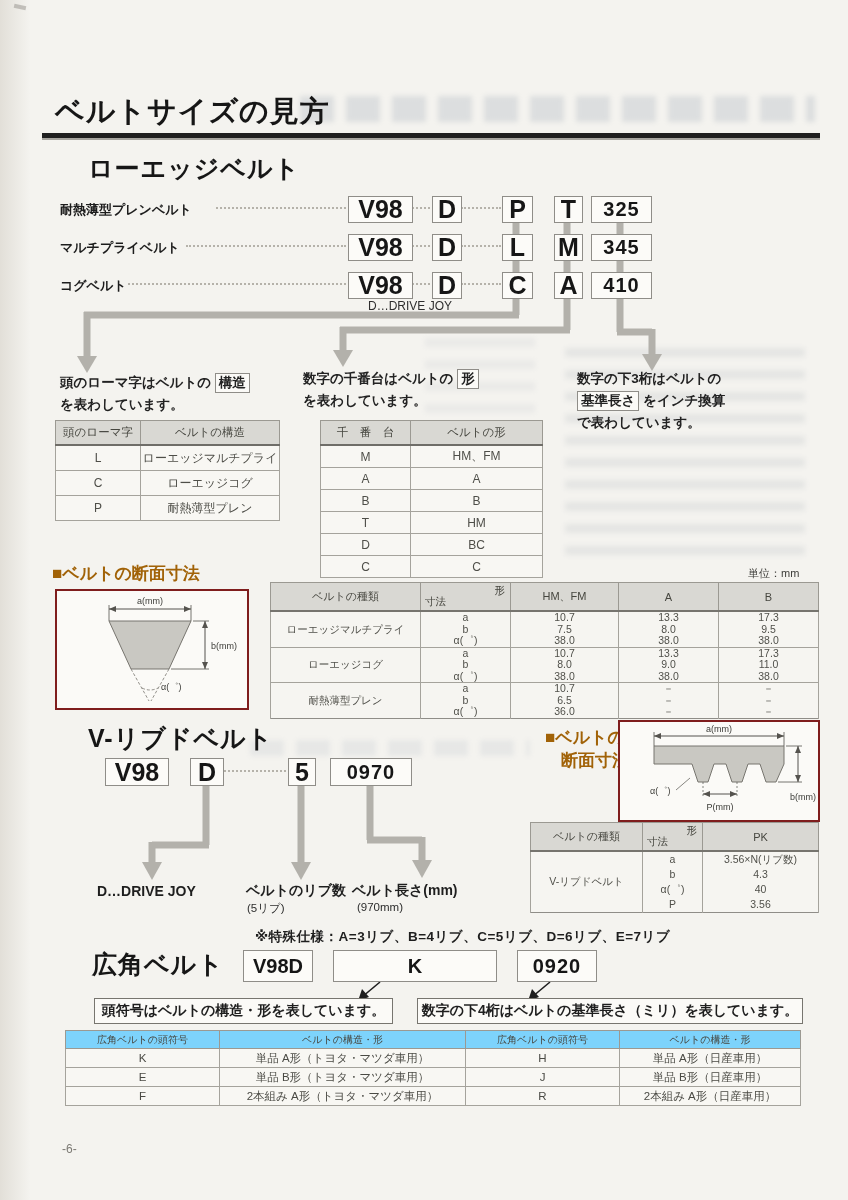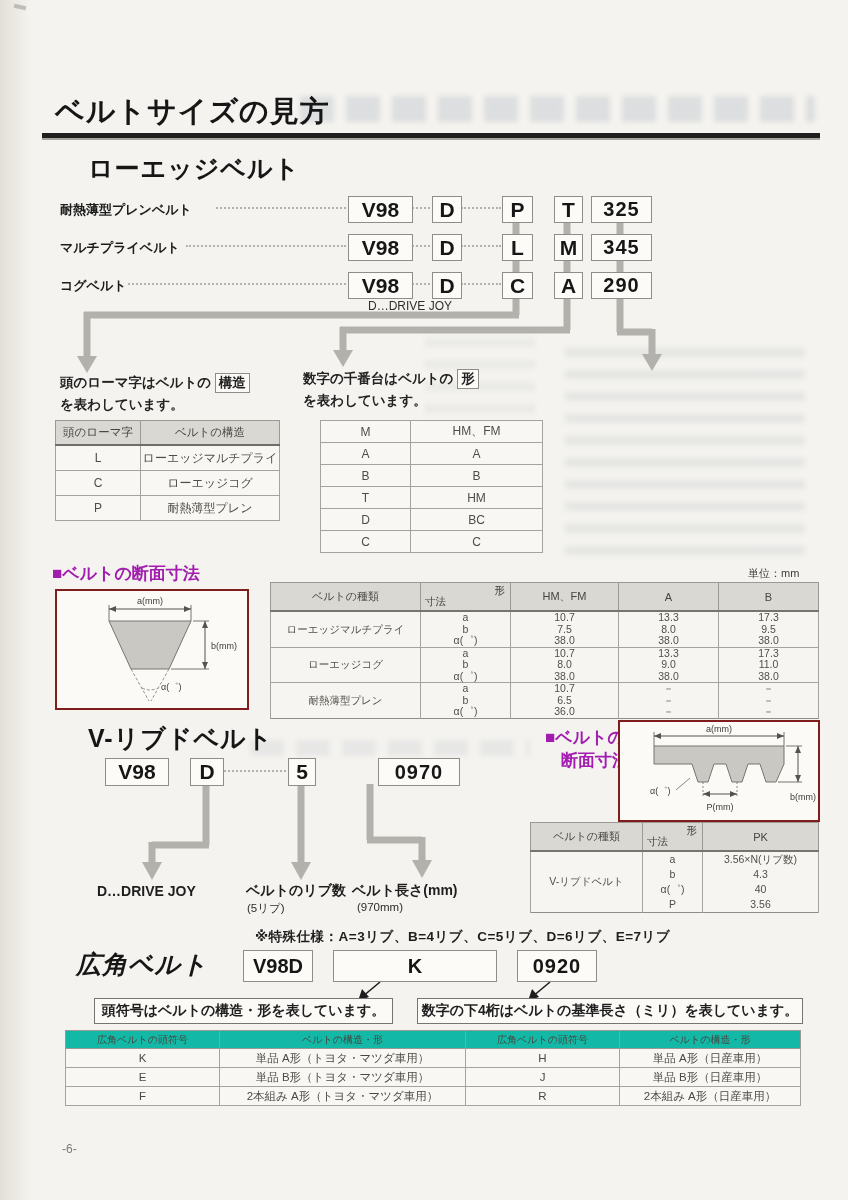--- a/index.html
+++ b/index.html
@@ -13,27 +13,27 @@
     background:linear-gradient(90deg,#e2dfd8,rgba(244,243,239,0));}
   .corner-mark{position:absolute;left:14px;top:5px;width:12px;height:4px;background:#9a9892;opacity:.55;transform:rotate(12deg);}
   .abs{position:absolute;}
   .ghost{position:absolute;filter:blur(2.5px);opacity:.45;pointer-events:none;}
   .ghost-lines{background:repeating-linear-gradient(90deg,rgba(140,152,170,.5) 0 34px,rgba(140,152,170,0) 34px 46px);}
   .ghost-col{background:repeating-linear-gradient(0deg,rgba(150,158,170,.35) 0 9px,rgba(150,158,170,0) 9px 22px);}
 
   .page-title{font-size:29px;font-weight:bold;color:#161616;letter-spacing:1px;}
   .title-rule{background:#1f1f1f;border-bottom:2px solid #a6a49e;}
   .sec-heading{font-size:25px;font-weight:bold;color:#161616;letter-spacing:1px;}
-  .sub-heading{font-size:17px;font-weight:bold;color:#a21caf;}
+  .sub-heading{font-size:17px;font-weight:bold;color:#a16207;}
 
   .row-label{font-size:13px;font-weight:bold;color:#1c1c1c;white-space:nowrap;}
   .code-box{
     position:absolute;display:flex;align-items:center;justify-content:center;
     background:#fcfbf8;border:1px solid #8f8d88;
-    font-weight:bold;color:#161616;font-size:21px;
+    font-weight:bold;color:#161616;font-size:25px;
   }
   .code-box.num{font-size:20px;letter-spacing:1px;}
   .dots{position:absolute;height:0;border-top:2px dotted #b5b2aa;}
   .small-note{font-size:12px;color:#2e2e2e;}
 
   .note-block{position:absolute;font-size:13.5px;font-weight:bold;color:#222;line-height:22px;white-space:nowrap;}
   .boxed-word{border:1px solid #8f8d88;background:#fbfaf7;padding:0 3px;display:inline-block;line-height:18px;}
 
   table{border-collapse:collapse;border-radius:12px;}
   .mini-table{position:absolute;background:#f8f7f3;}
@@ -64,21 +64,21 @@
   .unit-note{font-size:11px;color:#3c3c38;}
 
   .diagram-box{position:absolute;background:#fbfaf7;border:2px solid #7f1d1d;}
   .arrow-label{font-size:14px;font-weight:bold;color:#1e1e1e;white-space:nowrap;}
   .arrow-sublabel{font-size:11.5px;font-weight:normal;color:#2c2c2c;}
   .special-note{font-size:13.5px;font-weight:bold;color:#1e1e1e;letter-spacing:.5px;}
   .annot-box{position:absolute;border:1px solid #77756f;background:#fbfaf7;
     font-size:14px;font-weight:bold;color:#1e1e1e;display:flex;align-items:center;justify-content:center;white-space:nowrap;}
   .wa-table{position:absolute;background:#f8f7f3;}
   .wa-table table{width:100%;table-layout:fixed;}
-  .wa-table th{background:#14b8a6;border:1px solid #9b9992;font-size:10px;font-weight:normal;color:#46463f;height:15px;}
+  .wa-table th{background:#7dd3fc;border:1px solid #9b9992;font-size:10px;font-weight:normal;color:#46463f;height:15px;}
   .wa-table td{border:1px solid #a5a39c;font-size:11.5px;color:#4a4a44;text-align:center;height:16px;white-space:nowrap;}
   .page-num{font-size:12px;color:#7c7a74;}
   svg{display:block;}
   .overlay{position:absolute;left:0;top:0;pointer-events:none;}
 </style>
 </head>
 <body>
 
 <div class="page">
   <div class="edge-left"></div>
@@ -160,31 +160,36 @@
   <div class="code-box" style="left:348px;top:234px;width:63px;height:25px;">V98</div>
   <div class="code-box" style="left:432px;top:234px;width:28px;height:25px;">D</div>
   <div class="code-box" style="left:502px;top:234px;width:29px;height:25px;">L</div>
   <div class="code-box" style="left:554px;top:234px;width:27px;height:25px;">M</div>
   <div class="code-box num" style="left:591px;top:234px;width:59px;height:25px;">345</div>
 
   <div class="code-box" style="left:348px;top:272px;width:63px;height:25px;">V98</div>
   <div class="code-box" style="left:432px;top:272px;width:28px;height:25px;">D</div>
   <div class="code-box" style="left:502px;top:272px;width:29px;height:25px;">C</div>
   <div class="code-box" style="left:554px;top:272px;width:27px;height:25px;">A</div>
-  <div class="code-box num" style="left:591px;top:272px;width:59px;height:25px;">290</div>
+  <div class="code-box num" style="left:591px;top:272px;width:59px;height:25px;">410</div>
 
   <div class="abs small-note" style="left:368px;top:299px;">D…DRIVE JOY</div>
 
   <div class="note-block" style="left:60px;top:372px;">
     <div><span>頭のローマ字はベルトの</span> <span class="boxed-word">構造</span></div>
     <div>を表わしています。</div>
   </div>
   <div class="note-block" style="left:303px;top:368px;">
     <div><span>数字の千番台はベルトの</span> <span class="boxed-word">形</span></div>
     <div>を表わしています。</div>
+  </div>
+  <div class="note-block" style="left:577px;top:368px;">
+    <div>数字の下3桁はベルトの</div>
+    <div><span class="boxed-word">基準長さ</span> <span>をインチ換算</span></div>
+    <div>で表わしています。</div>
   </div>
 
   <div class="mini-table" style="left:55px;top:420px;width:225px;">
     <table>
       <colgroup>
           <col style="width:85px">
           <col>
         </colgroup>
       <tbody>
           <tr>
@@ -207,20 +212,24 @@
       </table>
   </div>
 
   <div class="mini-table" style="left:320px;top:420px;width:223px;">
     <table>
       <colgroup>
           <col style="width:90px">
           <col>
         </colgroup>
       <tbody>
+          <tr>
+        <th>千　番　台</th>
+        <th>ベルトの形</th>
+      </tr>
       <tr style="height:19px">
             <td style="height:19px">M</td>
             <td style="height:19px">HM、FM</td>
           </tr>
       <tr style="height:19px">
             <td style="height:19px">A</td>
             <td style="height:19px">A</td>
           </tr>
       <tr style="height:19px">
             <td style="height:19px">B</td>
@@ -349,21 +358,21 @@
       </tr>
     </tbody>
       </table>
   </div>
 
   <div class="abs sec-heading" style="left:88px;top:722px;">V-リブドベルト</div>
 
   <div class="code-box" style="left:105px;top:758px;width:62px;height:26px;">V98</div>
   <div class="code-box" style="left:190px;top:758px;width:32px;height:26px;">D</div>
   <div class="code-box" style="left:288px;top:758px;width:26px;height:26px;">5</div>
-  <div class="code-box num" style="left:330px;top:758px;width:80px;height:26px;margin-left:48px;">0970</div>
+  <div class="code-box num" style="left:330px;top:758px;width:80px;height:26px;">0970</div>
   <div class="dots" style="left:224px;top:770px;width:62px;"></div>
 
   <div class="abs arrow-label" style="left:97px;top:883px;">D…DRIVE JOY</div>
   <div class="abs arrow-label" style="left:246px;top:882px;">ベルトのリブ数</div>
   <div class="abs arrow-sublabel" style="left:247px;top:901px;">(5リブ)</div>
   <div class="abs arrow-label" style="left:352px;top:882px;">ベルト長さ(mm)</div>
   <div class="abs arrow-sublabel" style="left:357px;top:901px;">(970mm)</div>
 
   <div class="abs sub-heading" style="left:545px;top:726px;">
     <div>■ベルトの</div>
@@ -428,21 +437,21 @@
       <tr>
         <td style="height:15px">P</td>
         <td style="height:15px">3.56</td>
       </tr>
     </tbody>
       </table>
   </div>
 
   <div class="abs special-note" style="left:255px;top:928px;text-align:right;">※特殊仕様：A=3リブ、B=4リブ、C=5リブ、D=6リブ、E=7リブ</div>
 
-  <div class="abs sec-heading" style="left:76px;top:948px;font-style:italic;">広角ベルト</div>
+  <div class="abs sec-heading" style="left:92px;top:948px;">広角ベルト</div>
   <div class="code-box" style="left:243px;top:950px;width:68px;height:30px;font-size:20px;">V98D</div>
   <div class="code-box" style="left:333px;top:950px;width:162px;height:30px;font-size:20px;">K</div>
   <div class="code-box num" style="left:517px;top:950px;width:78px;height:30px;">0920</div>
 
   <div class="annot-box" style="left:94px;top:998px;width:297px;height:24px;">頭符号はベルトの構造・形を表しています。</div>
   <div class="annot-box" style="left:417px;top:998px;width:384px;height:24px;">数字の下4桁はベルトの基準長さ（ミリ）を表しています。</div>
 
   <div class="wa-table" style="left:65px;top:1030px;width:735px;">
     <table>
       <colgroup>

